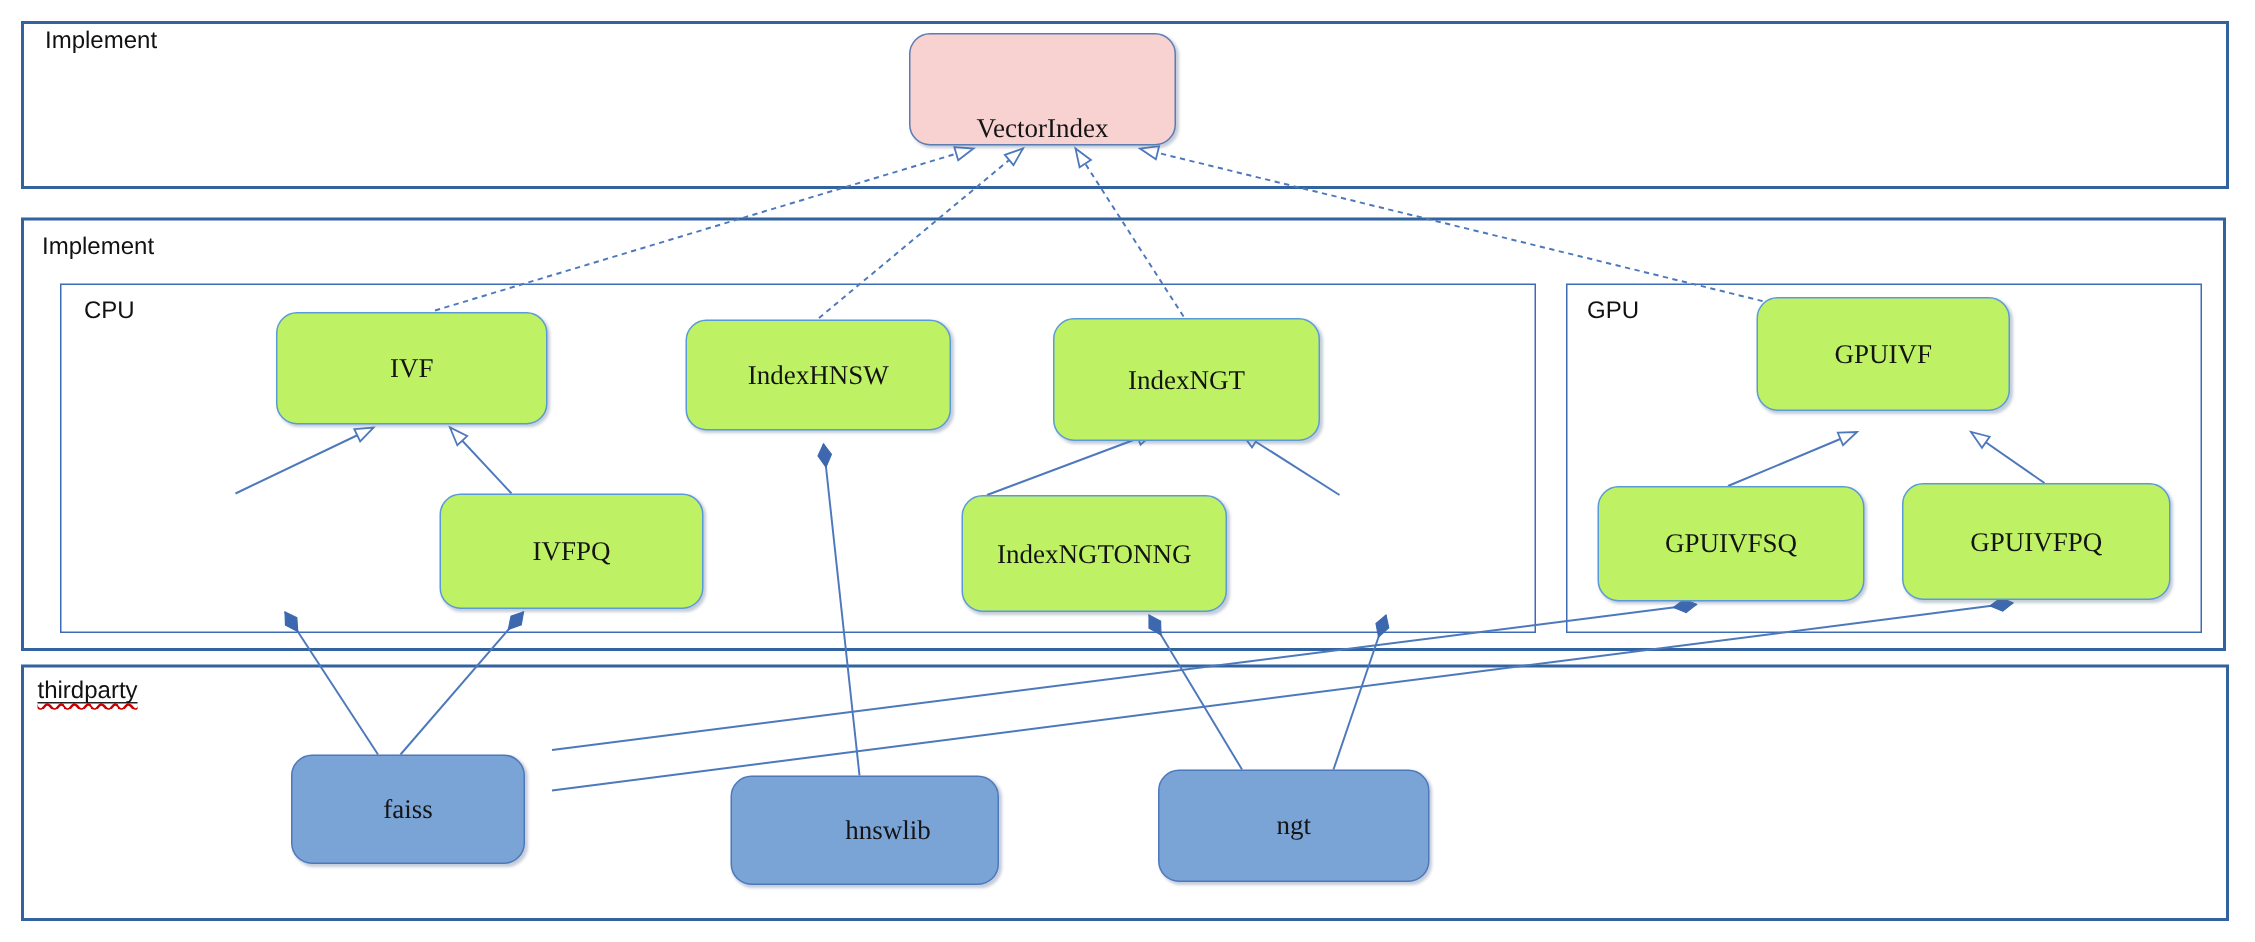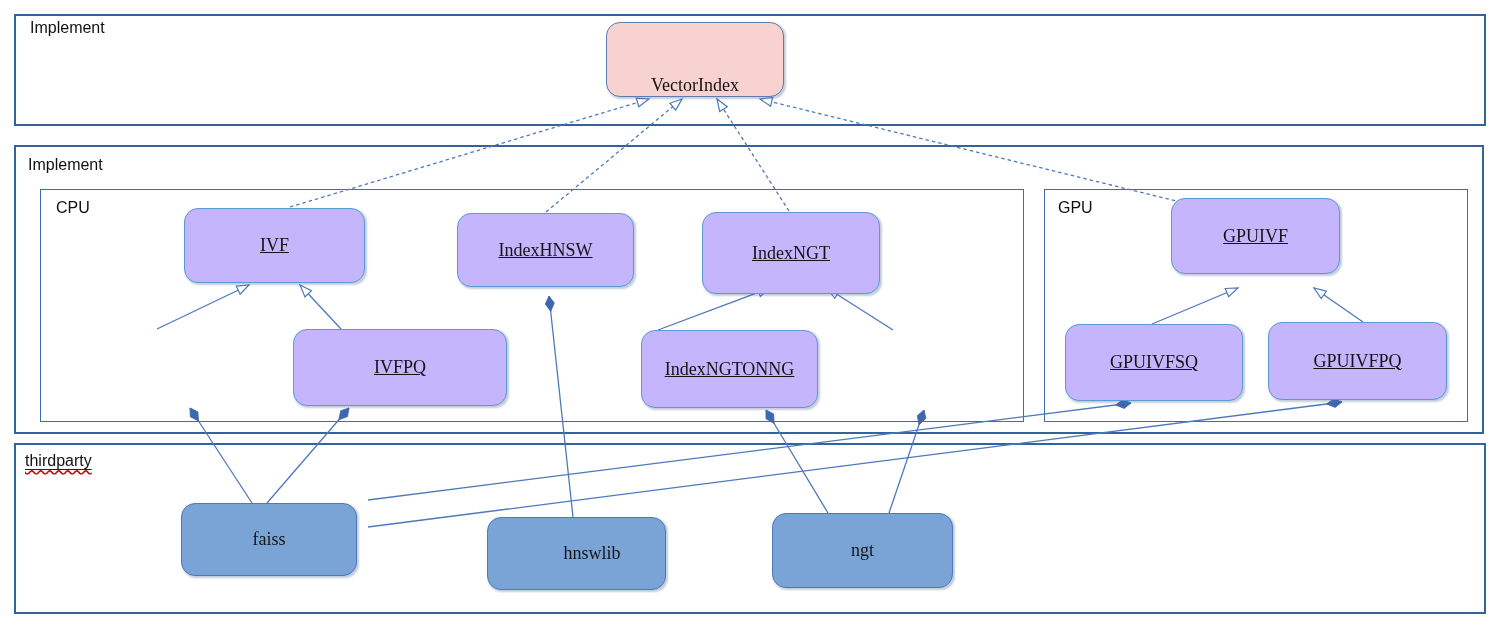--- a/index.html
+++ b/index.html
@@ -36,37 +36,37 @@
     z-index:2;
     display:flex;align-items:center;justify-content:center;
     border-radius:14px;
     font-family:"Liberation Serif", serif;
     font-size:18px;
     color:#141414;
     box-sizing:border-box;
     box-shadow:1.5px 1.5px 2px rgba(90,110,150,0.35);
     text-align:center;
   }
-  .node.green{background:#c4b5fd;border:1.5px solid #5b9bd5;text-decoration:underline;}
+  .node.green{background:#bef264;border:1.5px solid #5b9bd5;}
   .node.pink{background:#f8d1d1;border:1.5px solid #5b7db1;align-items:flex-end;}
   .node.blue{background:#7ba4d6;border:1.5px solid #4d79bc;}
 
   
   #n-vectorindex{left:606px;top:22px;width:178px;height:75px;}
   #n-ivf{left:184px;top:208px;width:181px;height:75px;}
   #n-indexhnsw{left:457px;top:213px;width:177px;height:74px;}
   #n-indexngt{left:702px;top:212px;width:178px;height:82px;}
   #n-ivfsq{left:73px;top:329px;width:178px;height:77px;}
-  #n-ivfpq{left:293px;top:329px;width:214px;height:77px;}
+  #n-ivfpq{left:293px;top:329px;width:176px;height:77px;}
   #n-indexngtonng{left:615px;top:330px;width:177px;height:78px;margin-left:26px;}
   #n-indexngtanng{left:827px;top:330px;width:176px;height:78px;}
   #n-gpuivf{left:1171px;top:198px;width:169px;height:76px;}
   #n-gpuivfsq{left:1065px;top:324px;width:178px;height:77px;align-items:center;}
   #n-gpuivfpq{left:1268px;top:322px;width:179px;height:78px;}
-  #n-faiss{left:181px;top:503px;width:176px;height:73px;}
+  #n-faiss{left:194px;top:503px;width:156px;height:73px;}
   #n-hnswlib{left:487px;top:517px;width:179px;height:73px;padding-left:31px;}
   #n-ngt{left:772px;top:513px;width:181px;height:75px;}
 
   
   #c-interface{left:14px;top:14px;width:1472px;height:112px;}
   #c-implement{left:14px;top:145px;width:1470px;height:289px;}
   #c-cpu{left:40px;top:189px;width:984px;height:233px;}
   #c-gpu{left:1044px;top:189px;width:424px;height:233px;}
   #c-thirdparty{left:14px;top:443px;width:1472px;height:171px;}
 

